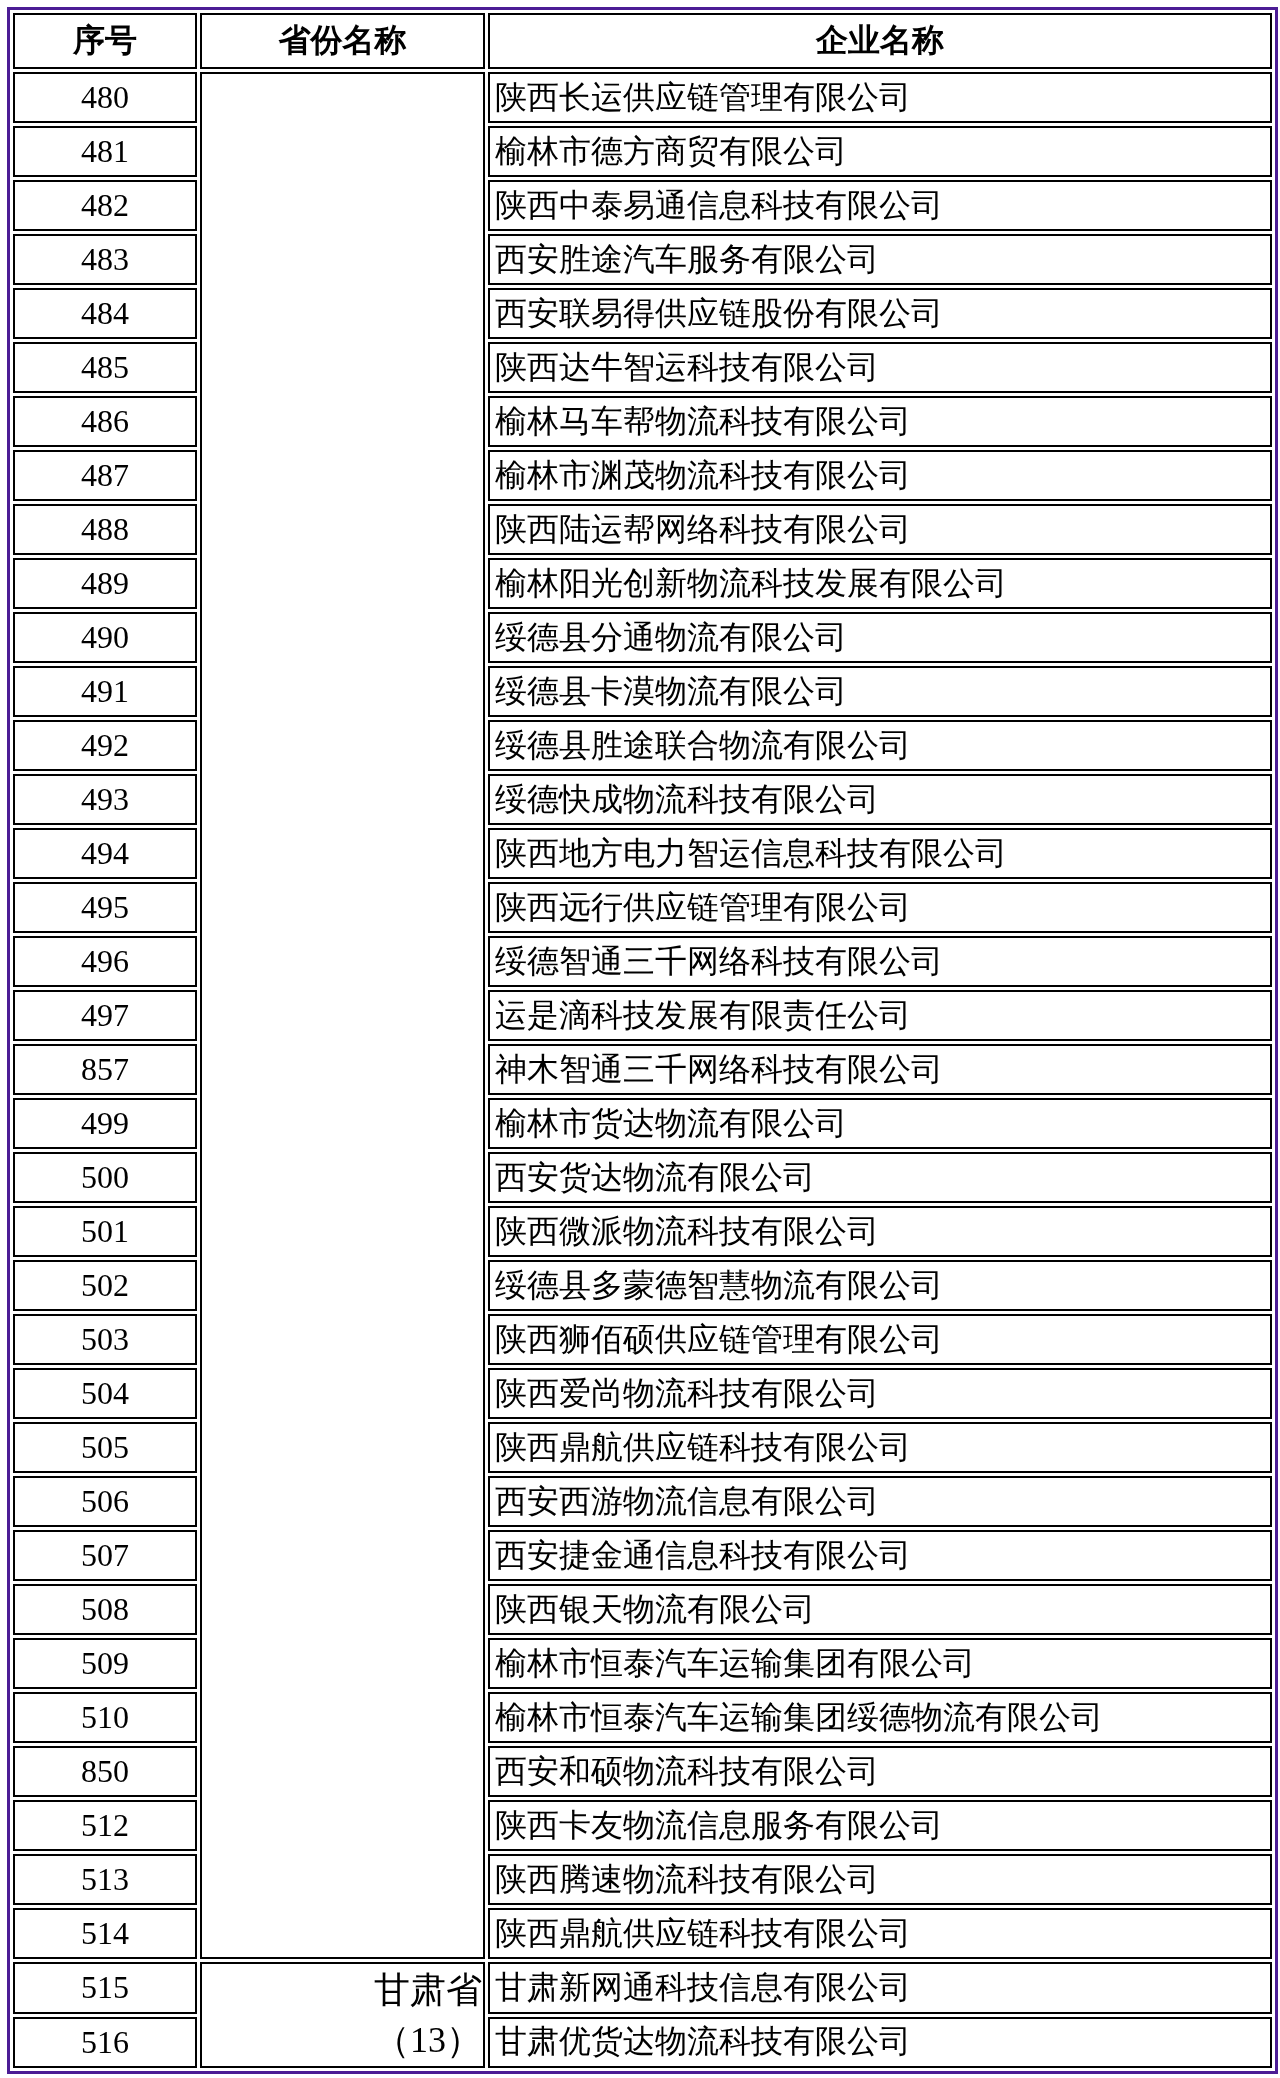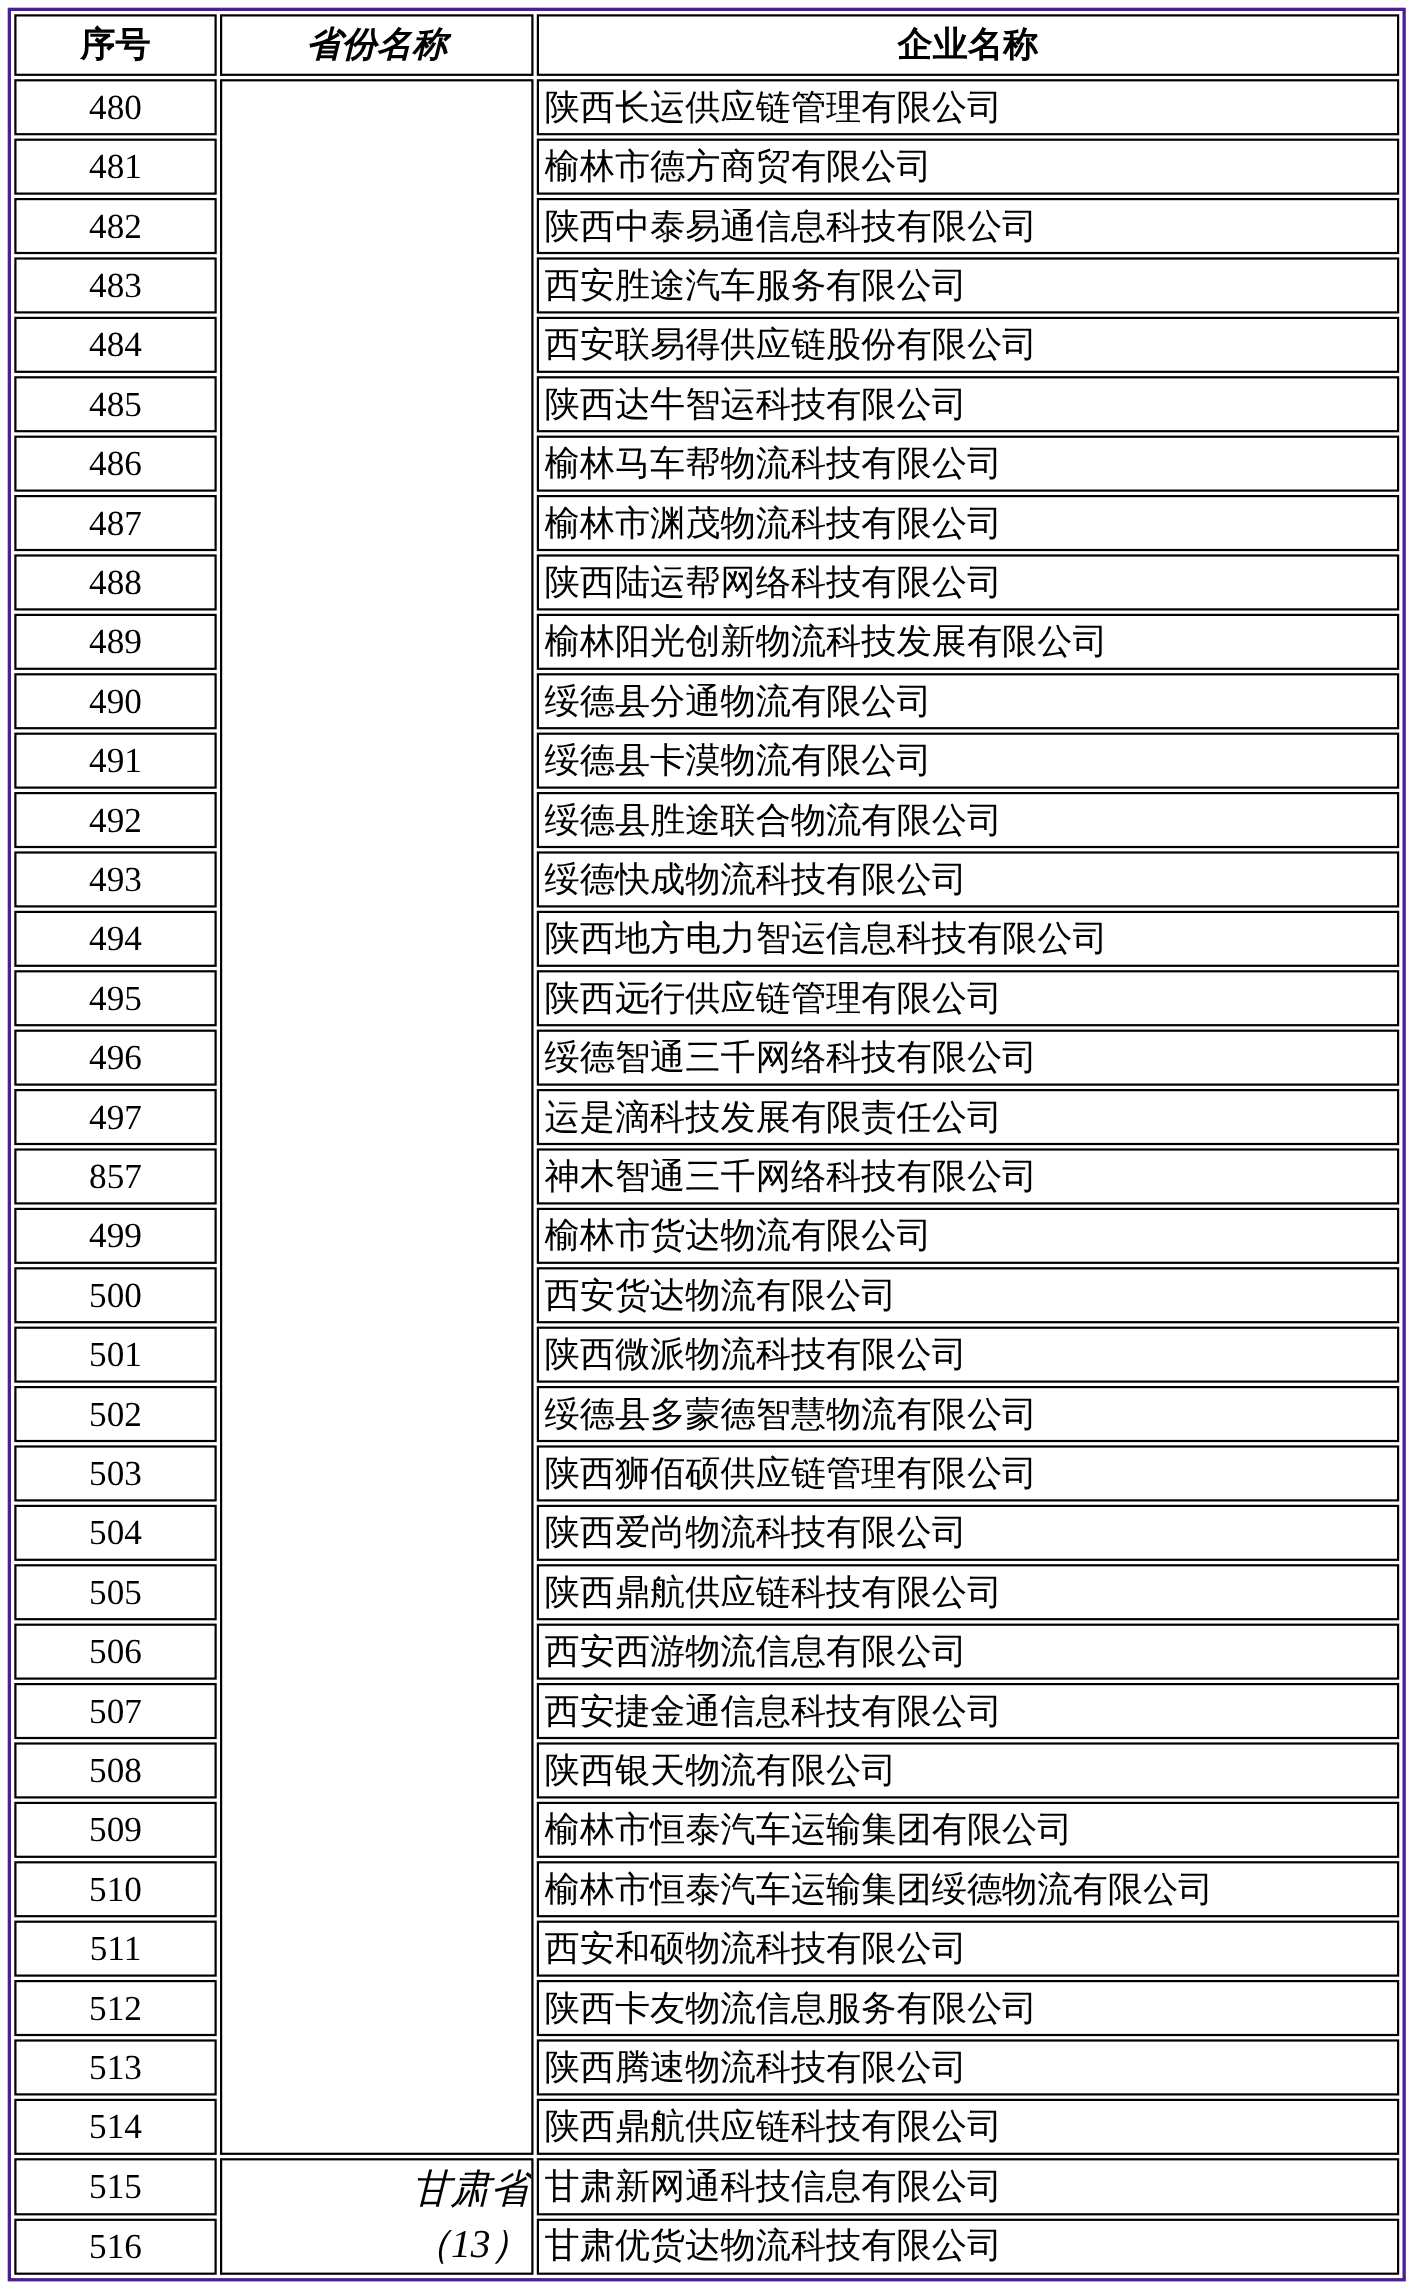--- a/index.html
+++ b/index.html
@@ -33,21 +33,21 @@
     text-align: center;
     vertical-align: middle;
   }
   td {
     height: 51px;
     font-size: 32px;
     font-weight: normal;
     vertical-align: middle;
   }
   .col-index   { width: 184px; }
-  .col-province{ width: 285px; font-style: italic; }
+  .col-province{ width: 285px; }
   .col-company { width: 784px; }
   td.col-index {
     text-align: center;
   }
   td.col-province {
     text-align: center;
     vertical-align: middle;
   }
   td.col-company {
     text-align: left;
@@ -191,21 +191,21 @@
       </tr>
       <tr>
         <td class="col-index">509</td>
         <td class="col-company">榆林市恒泰汽车运输集团有限公司</td>
       </tr>
       <tr>
         <td class="col-index">510</td>
         <td class="col-company">榆林市恒泰汽车运输集团绥德物流有限公司</td>
       </tr>
       <tr>
-        <td class="col-index">511</td>
+        <td class="col-index">850</td>
         <td class="col-company">西安和硕物流科技有限公司</td>
       </tr>
       <tr>
         <td class="col-index">512</td>
         <td class="col-company">陕西卡友物流信息服务有限公司</td>
       </tr>
       <tr>
         <td class="col-index">513</td>
         <td class="col-company">陕西腾速物流科技有限公司</td>
       </tr>

